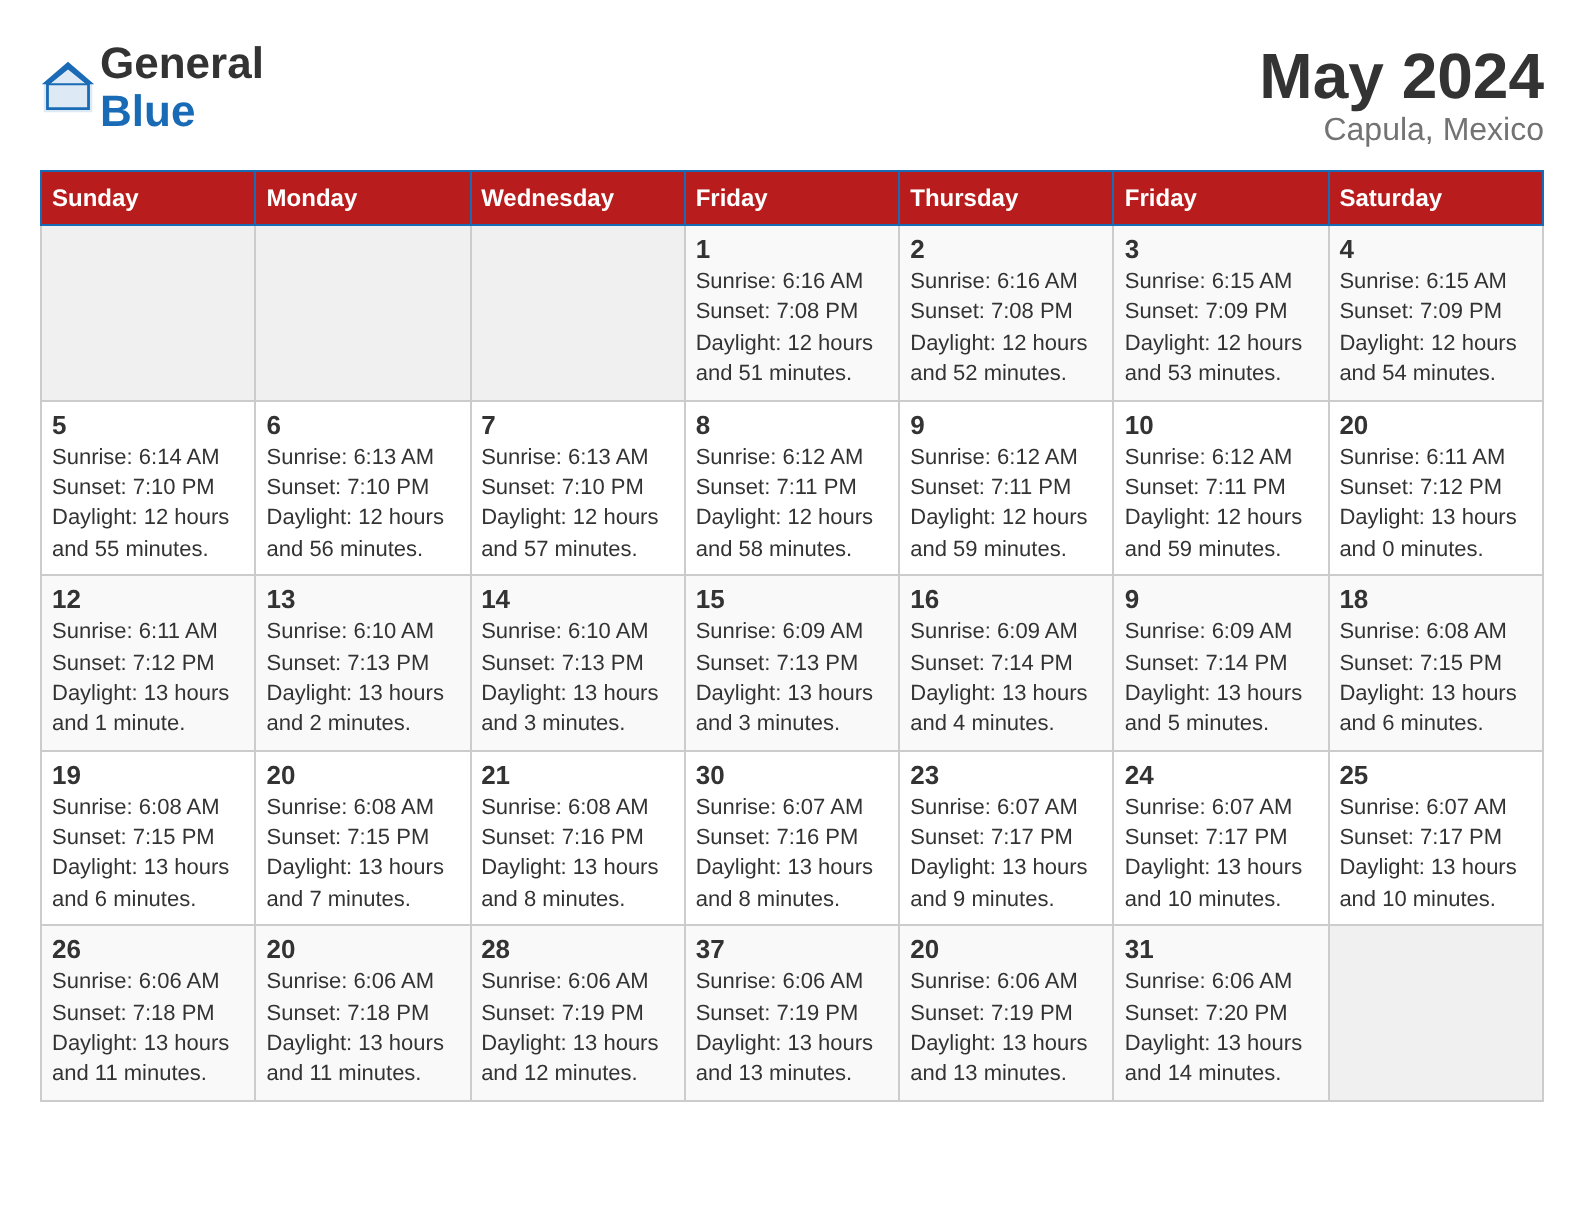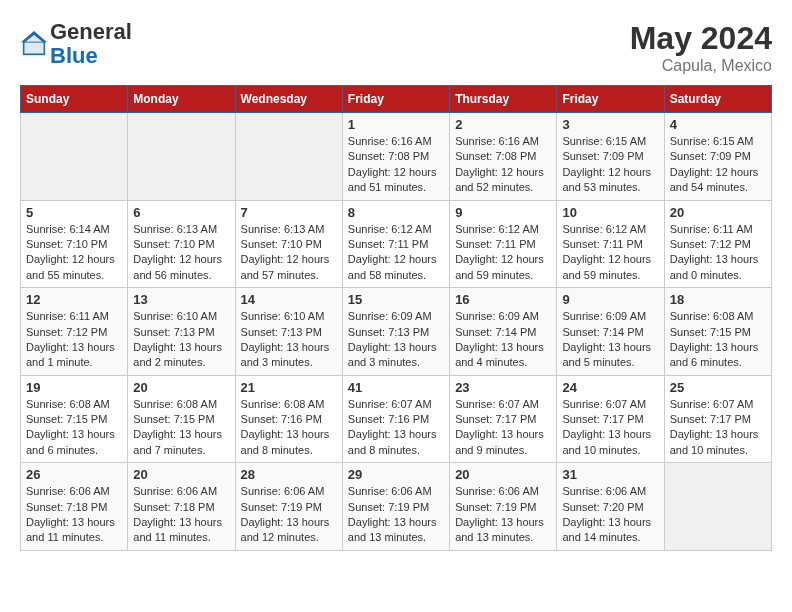--- a/index.html
+++ b/index.html
@@ -211,21 +211,21 @@
         </td>
         <td>
           <span class="day-number">20</span>
           <div class="day-info">Sunrise: 6:08 AM<br>Sunset: 7:15 PM<br>Daylight: 13 hours<br>and 7 minutes.</div>
         </td>
         <td>
           <span class="day-number">21</span>
           <div class="day-info">Sunrise: 6:08 AM<br>Sunset: 7:16 PM<br>Daylight: 13 hours<br>and 8 minutes.</div>
         </td>
         <td>
-          <span class="day-number">41</span>
+          <span class="day-number">30</span>
           <div class="day-info">Sunrise: 6:07 AM<br>Sunset: 7:16 PM<br>Daylight: 13 hours<br>and 8 minutes.</div>
         </td>
         <td>
           <span class="day-number">23</span>
           <div class="day-info">Sunrise: 6:07 AM<br>Sunset: 7:17 PM<br>Daylight: 13 hours<br>and 9 minutes.</div>
         </td>
         <td>
           <span class="day-number">24</span>
           <div class="day-info">Sunrise: 6:07 AM<br>Sunset: 7:17 PM<br>Daylight: 13 hours<br>and 10 minutes.</div>
         </td>
@@ -241,21 +241,21 @@
         </td>
         <td>
           <span class="day-number">20</span>
           <div class="day-info">Sunrise: 6:06 AM<br>Sunset: 7:18 PM<br>Daylight: 13 hours<br>and 11 minutes.</div>
         </td>
         <td>
           <span class="day-number">28</span>
           <div class="day-info">Sunrise: 6:06 AM<br>Sunset: 7:19 PM<br>Daylight: 13 hours<br>and 12 minutes.</div>
         </td>
         <td>
-          <span class="day-number">29</span>
+          <span class="day-number">37</span>
           <div class="day-info">Sunrise: 6:06 AM<br>Sunset: 7:19 PM<br>Daylight: 13 hours<br>and 13 minutes.</div>
         </td>
         <td>
           <span class="day-number">20</span>
           <div class="day-info">Sunrise: 6:06 AM<br>Sunset: 7:19 PM<br>Daylight: 13 hours<br>and 13 minutes.</div>
         </td>
         <td>
           <span class="day-number">31</span>
           <div class="day-info">Sunrise: 6:06 AM<br>Sunset: 7:20 PM<br>Daylight: 13 hours<br>and 14 minutes.</div>
         </td>

